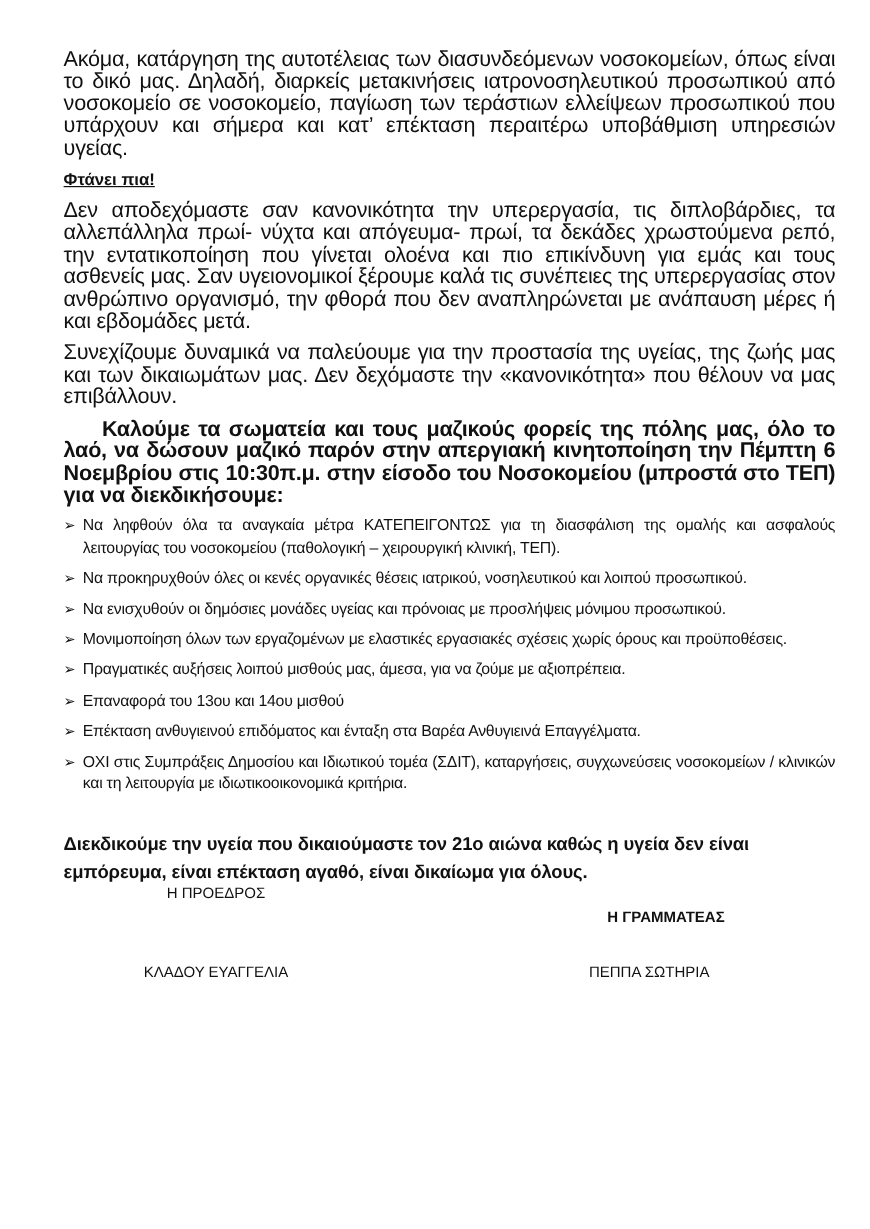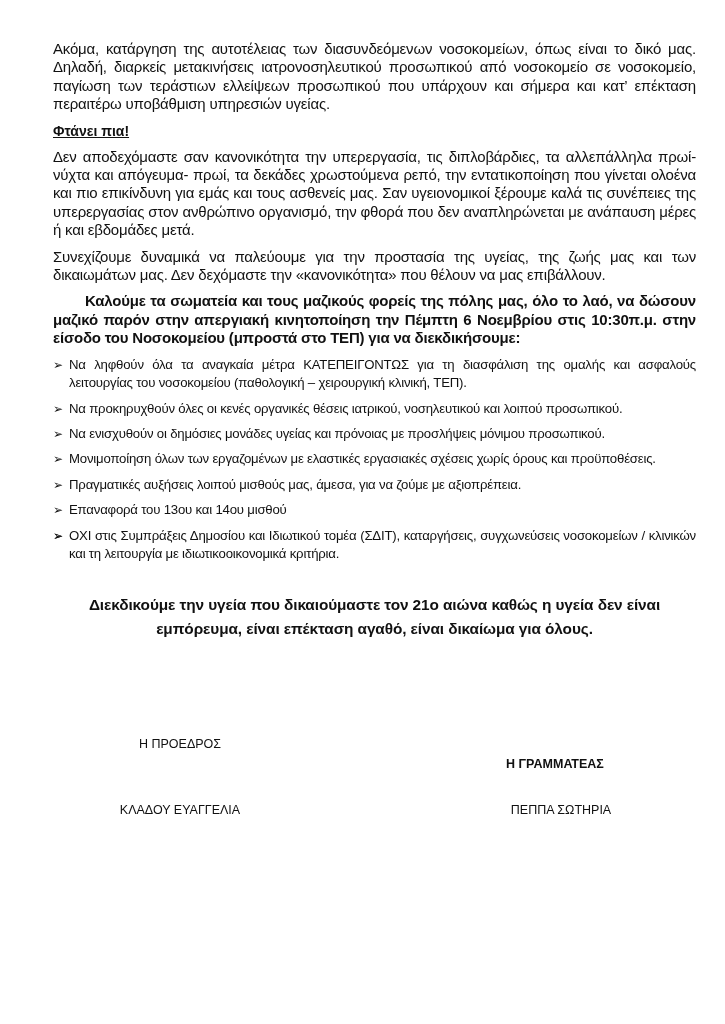--- a/index.html
+++ b/index.html
@@ -1,53 +1,53 @@
 <!DOCTYPE html>
 <html><head>
 <meta charset="utf-8">
 <style>
   html, body { margin:0; padding:0; background:#ffffff; }
   body { width:725px; height:1024px; overflow:hidden; position:relative;
          font-family:"Liberation Sans", sans-serif; color:#111; }
   .page { position:absolute; left:53px; top:40px; width:643px; }
-  .p { font-size:15px; line-height:18.4px; text-align:justify; margin:0 0 8px 0;
+  .p { font-size:18px; line-height:18.4px; text-align:justify; margin:0 0 8px 0;
        font-family:"Liberation Sans Narrow","Liberation Sans", sans-serif; letter-spacing:-0.2px; }
   .h { font-size:14px; font-weight:bold; text-decoration:underline; margin:0 0 8px 0; line-height:18px; }
   .bold { font-weight:bold; text-indent:32px; }
   ul.bl { list-style:none; margin:0; padding:0; }
   ul.bl li { position:relative; padding-left:16px; font-size:13.2px; line-height:18.4px;
              text-align:justify; margin:0 0 7px 0; letter-spacing:-0.2px; }
   .arrow { position:absolute; left:0; top:0; font-size:12px; }
-  .closing { text-align:center; font-weight:bold; font-size:15.4px; line-height:24px;
+  .closing { text-align:left; font-weight:bold; font-size:15.4px; line-height:24px;
              margin:30px 0 0 0; letter-spacing:-0.1px; }
   .sig { position:absolute; font-size:12.5px; width:220px; text-align:center; }
 </style>
 </head>
 <body>
 
 <div class="page">
   <p class="p">Ακόμα, κατάργηση της αυτοτέλειας των διασυνδεόμενων νοσοκομείων, όπως είναι το δικό μας. Δηλαδή, διαρκείς μετακινήσεις ιατρονοσηλευτικού προσωπικού από νοσοκομείο σε νοσοκομείο, παγίωση των τεράστιων ελλείψεων προσωπικού που υπάρχουν και σήμερα και κατ’ επέκταση περαιτέρω υποβάθμιση υπηρεσιών υγείας.</p>
   <p class="h">Φτάνει πια!</p>
   <p class="p">Δεν αποδεχόμαστε σαν κανονικότητα την υπερεργασία, τις διπλοβάρδιες, τα αλλεπάλληλα πρωί- νύχτα και απόγευμα- πρωί, τα δεκάδες χρωστούμενα ρεπό, την εντατικοποίηση που γίνεται ολοένα και πιο επικίνδυνη για εμάς και τους ασθενείς μας. Σαν υγειονομικοί ξέρουμε καλά τις συνέπειες της υπερεργασίας στον ανθρώπινο οργανισμό, την φθορά που δεν αναπληρώνεται με ανάπαυση μέρες ή και εβδομάδες μετά.</p>
   <p class="p">Συνεχίζουμε δυναμικά να παλεύουμε  για την προστασία της υγείας, της ζωής μας και των δικαιωμάτων μας. Δεν δεχόμαστε την «κανονικότητα» που θέλουν να μας επιβάλλουν.</p>
   <p class="p bold">Καλούμε τα σωματεία και τους μαζικούς φορείς της πόλης μας, όλο το λαό, να δώσουν μαζικό παρόν στην απεργιακή κινητοποίηση την Πέμπτη 6 Νοεμβρίου στις 10:30π.μ. στην είσοδο του Νοσοκομείου (μπροστά στο ΤΕΠ) για να διεκδικήσουμε:</p>
 
   <ul class="bl">
     <li><span class="arrow">➢</span><span>Να ληφθούν όλα τα αναγκαία μέτρα ΚΑΤΕΠΕΙΓΟΝΤΩΣ για τη διασφάλιση της ομαλής και ασφαλούς λειτουργίας του νοσοκομείου (παθολογική – χειρουργική κλινική, ΤΕΠ).</span></li>
     <li><span class="arrow">➢</span><span>Να προκηρυχθούν όλες οι κενές οργανικές θέσεις ιατρικού, νοσηλευτικού και λοιπού προσωπικού.</span></li>
     <li><span class="arrow">➢</span><span>Να ενισχυθούν οι δημόσιες μονάδες υγείας και πρόνοιας με προσλήψεις μόνιμου προσωπικού.</span></li>
     <li><span class="arrow">➢</span><span>Μονιμοποίηση όλων των εργαζομένων με ελαστικές εργασιακές σχέσεις χωρίς όρους και προϋποθέσεις.</span></li>
     <li><span class="arrow">➢</span><span>Πραγματικές αυξήσεις λοιπού μισθούς μας, άμεσα, για να ζούμε με αξιοπρέπεια.</span></li>
     <li><span class="arrow">➢</span><span>Επαναφορά του 13ου και 14ου μισθού</span></li>
-    <li><span class="arrow">➢</span></li>
+    <li><span class="arrow">➢</span><span>Επέκταση ανθυγιεινού επιδόματος και ένταξη στα Βαρέα Ανθυγιεινά Επαγγέλματα.</span></li>
     <li><span class="arrow">➢</span><span>ΟΧΙ στις Συμπράξεις Δημοσίου και Ιδιωτικού τομέα (ΣΔΙΤ), καταργήσεις, συγχωνεύσεις νοσοκομείων / κλινικών και τη λειτουργία με ιδιωτικοοικονομικά κριτήρια.</span></li>
   </ul>
 
   <div class="closing">
     <div>Διεκδικούμε  την υγεία που δικαιούμαστε τον 21ο αιώνα καθώς  η υγεία δεν είναι</div>
     <div>εμπόρευμα, είναι επέκταση αγαθό, είναι δικαίωμα για όλους.</div>
   </div>
 </div>
 
 <div class="sig" style="left:70px; top:737px; font-weight:normal;">Η ΠΡΟΕΔΡΟΣ</div>
 <div class="sig" style="left:70px; top:803px;">ΚΛΑΔΟΥ ΕΥΑΓΓΕΛΙΑ</div>
 <div class="sig" style="left:445px; top:757px; font-weight:bold;">Η ΓΡΑΜΜΑΤΕΑΣ</div>
-<div class="sig" style="left:451px; top:803px;">ΠΕΠΠΑ ΣΩΤΗΡΙΑ</div>
+<div class="sig" style="left:431px; top:803px;">ΠΕΠΠΑ ΣΩΤΗΡΙΑ</div>
 
 </body></html>

